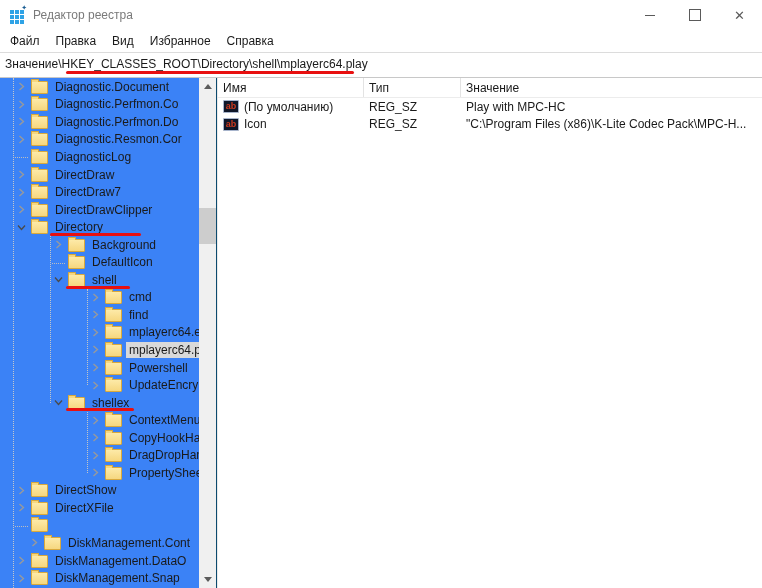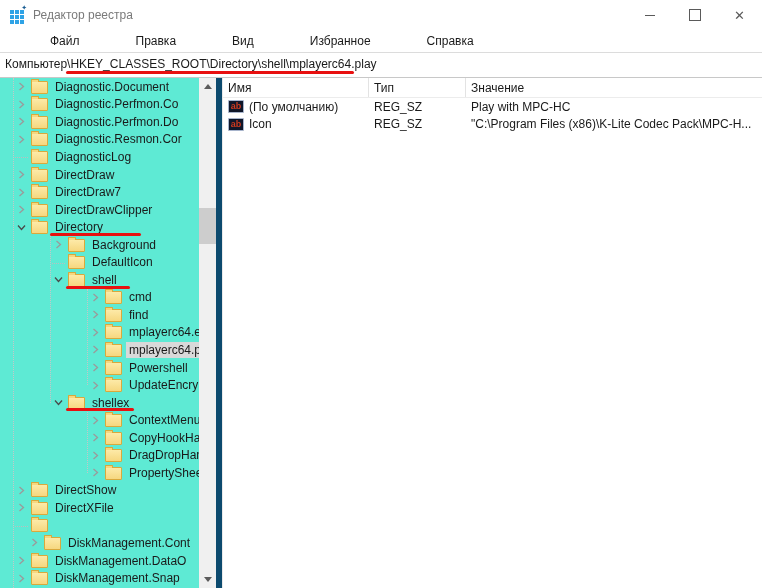--- a/index.html
+++ b/index.html
@@ -16,28 +16,28 @@
                0 10px #2fa3e6,5px 10px #2fa3e6,10px 10px #2fa3e6;}
   .app-icon .spark{position:absolute;right:-2px;top:-3px;font-size:7px;color:#1b5e93;}
   .title{color:#7a7a7a;}
   .win-controls{margin-left:auto;display:flex;height:30px;}
   .win-btn{width:45px;height:30px;display:flex;align-items:center;justify-content:center;color:#5a5a5a;}
   .glyph-min{width:10px;height:1px;background:#5a5a5a;}
   .glyph-max{width:10px;height:10px;border:1px solid #5a5a5a;background:#fff;}
   .glyph-close{font-size:13px;line-height:13px;color:#5a5a5a;}
   
   .menubar{height:22px;display:flex;align-items:center;padding-left:2px;border-bottom:1px solid #dcdcdc;}
-  .menu-item{padding:3px 8px;cursor:default;margin-left:40px;}
+  .menu-item{padding:3px 8px;cursor:default;}
   
   .addressbar{height:24px;position:relative;border-bottom:1px solid #c8c8c8;}
   .addr-text{position:absolute;left:5px;top:4px;white-space:nowrap;}
   .addr-under{position:absolute;height:3px;border-radius:2px;}
   
   .main{position:absolute;top:78px;left:0;width:762px;height:510px;display:flex;}
-  .tree-pane{position:relative;width:216px;flex:none;border-right:6px solid #0c4a6e;overflow:hidden;background:#5eead4;text-decoration:underline;}
+  .tree-pane{position:relative;width:216px;flex:none;border-right:1px solid #0c4a6e;overflow:hidden;background:#3b82f6;text-decoration:underline;}
   .tree-items{position:absolute;left:0;top:0;width:199px;overflow:hidden;}
   .trow{position:relative;height:17.55px;display:flex;align-items:center;white-space:nowrap;overflow:hidden;}
   .toggle{width:13px;flex:none;display:inline-flex;justify-content:center;align-items:center;}
   .leafdots{width:13px;flex:none;border-bottom:1px dotted #bdbdbd;height:1px;margin-top:1px;}
   .folder{width:15px;height:11px;flex:none;position:relative;margin:1px 4px 0 3px;
     background:linear-gradient(#fdeaa8,#f6d77f);border:1px solid #d9a93c;border-radius:1px;}
   .folder::before{content:"";position:absolute;top:-3px;left:-1px;width:6px;height:2px;
     background:#f6d77f;border:1px solid #d9a93c;border-bottom:none;border-radius:1px 1px 0 0;}
   .tlabel{padding:1px 3px;}
   .trow.sel .tlabel{background:#d9d9d9;flex:1;}
@@ -87,21 +87,21 @@
 
 <div class="menubar">
     <span class="menu-item">Файл</span>
     <span class="menu-item">Правка</span>
     <span class="menu-item">Вид</span>
     <span class="menu-item">Избранное</span>
     <span class="menu-item">Справка</span>
   </div>
 
 <div class="addressbar">
-  <span class="addr-text">Компьютер\HKEY_CLASSES_ROOT\Directory\shell\mplayerc64.play</span>
+  <span class="addr-text">Значение\HKEY_CLASSES_ROOT\Directory\shell\mplayerc64.play</span>
   <span class="addr-under" style="left: 66px; top: 18px; width: 288px; height: 3px; background: rgb(232, 16, 16);"></span>
 </div>
 
 <div class="main">
 
   <div class="tree-pane">
     <span class="guide" style="left:13px;top:0;height:510px;"></span>
     <span class="guide" style="left:50px;top:158px;height:167px;"></span>
     <span class="guide" style="left:87px;top:211px;height:96px;"></span>
     <span class="guide" style="left:87px;top:334px;height:61px;"></span>

